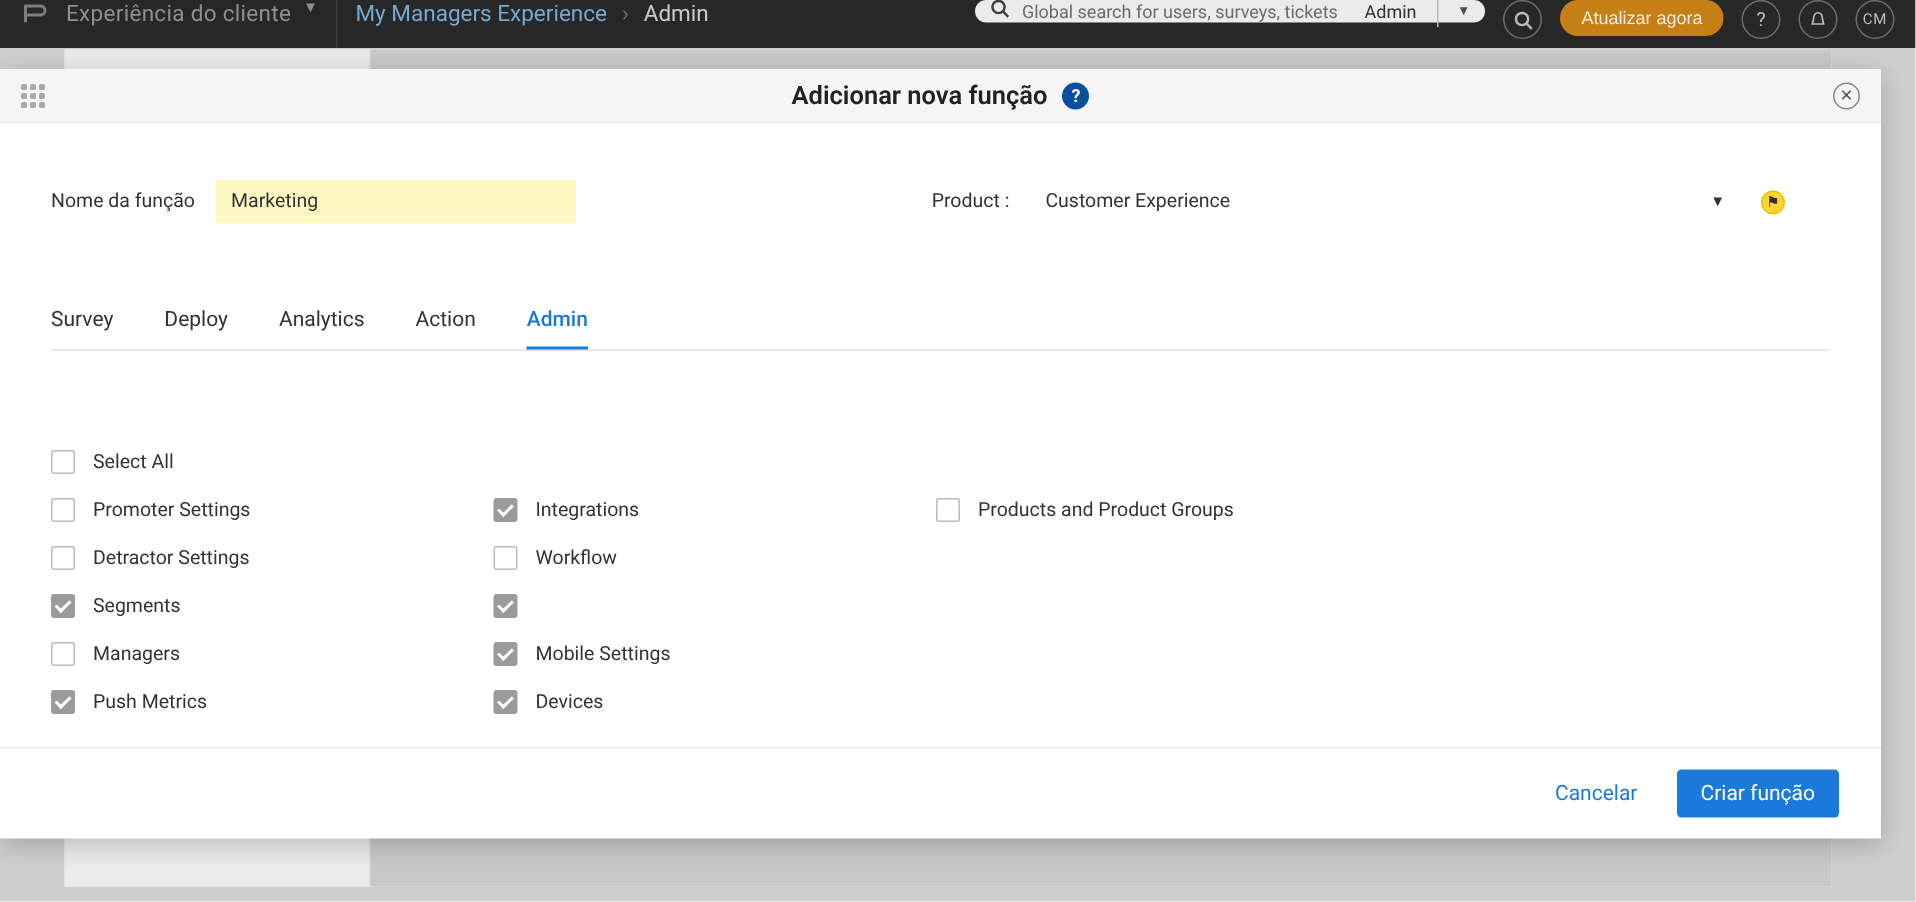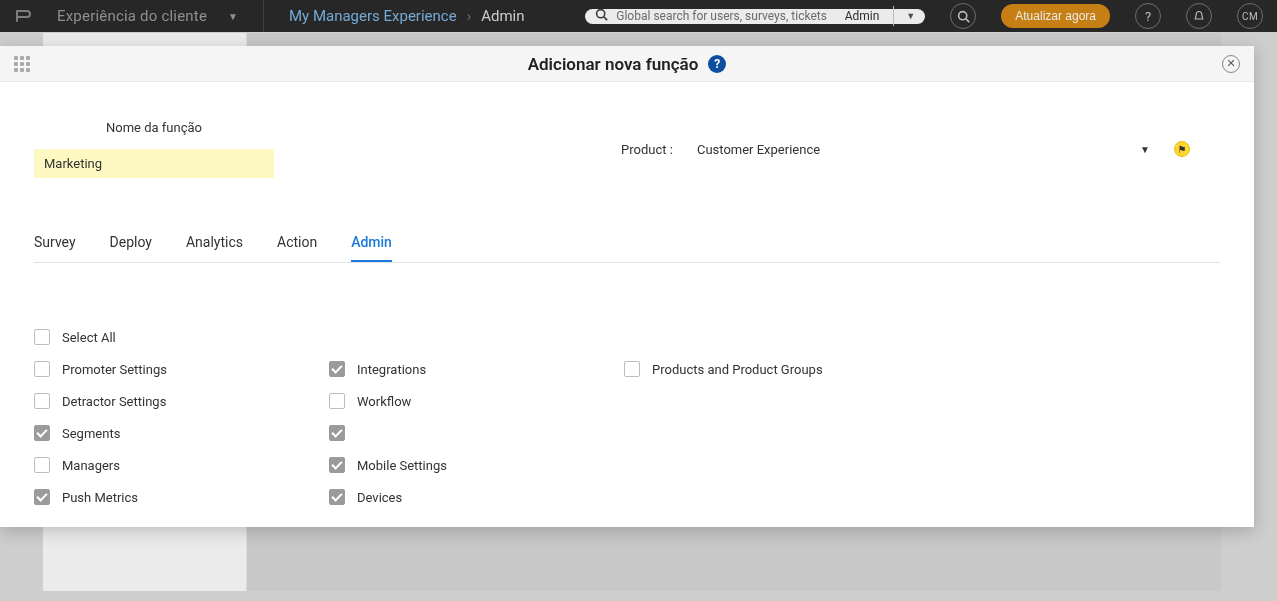--- a/index.html
+++ b/index.html
@@ -11,24 +11,24 @@
       width: 1277px;
       height: 601px;
       overflow: hidden;
       position: relative;
     }
     
     .topbar {
       height: 32px;
       background: #2b2b2b;
       display: flex;
-      align-items: center;
+      align-items: flex-start;
       color: #b8b8b8;
       padding: 0 14px;
-      gap: 25px;
+      gap: 12px;
       width: 100%;
     }
     .logo-icon { width: 18px; height: 18px; color:#888; display:flex; align-items:center;}
     .topbar .brand { color:#9c9c9c; font-size:15px; letter-spacing:.2px;}
     .caret-down { font-size:10px; color:#9c9c9c; margin-left:-4px;}
     .topbar .sep { width:1px; height:100%; background:#444;}
     .topbar .breadcrumb { display:flex; align-items:center; gap:10px; font-size:15px;}
     .breadcrumb .bc-link1 { color:#7fb8e6; }
     .breadcrumb .bc-sep { color:#777;}
     .breadcrumb .bc-link2 { color:#ddd;}
@@ -89,21 +89,21 @@
       font-size:12px; font-weight:700;
     }
     .close-x {
       position:absolute; right:14px;
       width:18px; height:18px; border-radius:50%;
       border:1.5px solid #888; display:flex; align-items:center; justify-content:center;
       color:#555; font-size:11px; cursor:pointer; line-height:1;
     }
     .modal-body { padding:38px 34px 16px 34px;}
     .form-row { display:flex; align-items:center; gap:60px; margin-bottom:30px;}
-    .field-group { display:flex; align-items:center; gap:14px;flex-direction:column;}
+    .field-group { display:flex; align-items:center; gap:14px;}
     .field-label { color:#333; font-size:13px;}
     .text-input {
       background:#fef9c3; border:none; padding:7px 10px;
       font-size:13px; color:#333; width:240px; outline:none;
       font-family:inherit;
     }
     .product-row{ display:flex; align-items:center; gap:24px; flex:1; justify-content:flex-end; padding-right: 30px;}
     .product-label { color:#333; font-size:13px;}
     .product-select {
       display:flex; align-items:center; gap: 320px;
@@ -317,15 +317,19 @@
           <div class="chk checked"></div>
           <span class="check-label">Push Metrics</span>
         </div>
       <div class="check-item">
           <div class="chk checked"></div>
           <span class="check-label">Devices</span>
         </div>
       <div></div>
     </div>
 
+    <div class="modal-footer">
+      <button class="link-btn">Cancelar</button>
+      <button class="primary-btn">Criar função</button>
+    </div>
 
   </div>
 </div>
 
 </body></html>

